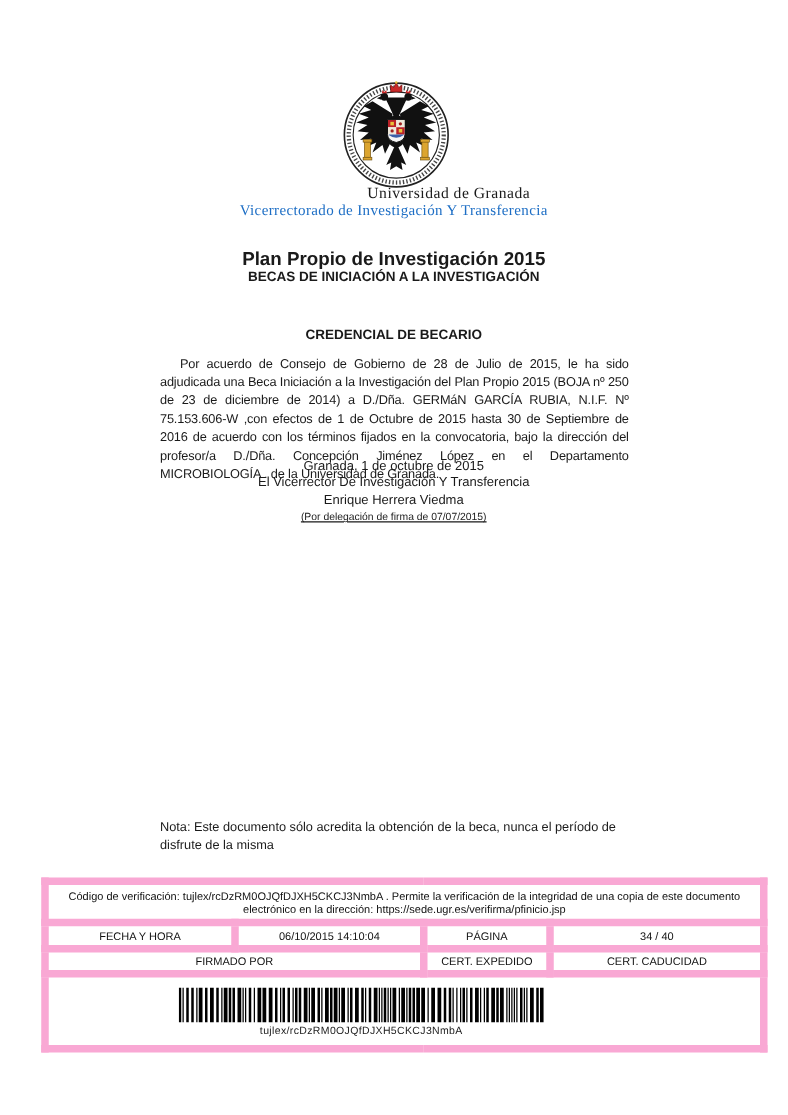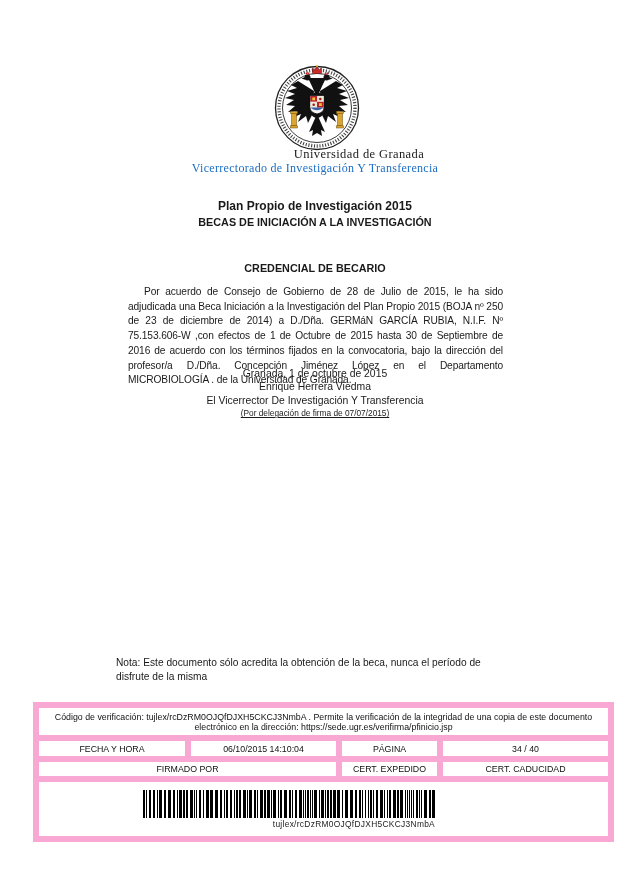--- a/index.html
+++ b/index.html
@@ -7,45 +7,45 @@
     width:630px;height:892px;position:relative;background:#ffffff;
     font-family:"Liberation Sans", sans-serif;color:#1a1a1a;overflow:hidden;
   }
   .abs{position:absolute;}
   .centered{left:0;width:630px;text-align:center;}
   
   #seal{left:262px;top:56px;}
   #univ-name{top:147px;font-family:Liberation Serif, serif;font-size:12.5px;letter-spacing:.4px;margin-left:44px;}
   #vice-name{top:161px;font-family:"Liberation Serif", serif;font-size:12px;letter-spacing:.3px;color:#1d6ec5;}
   #title1{top:186px;font-size:10.8px;font-weight:bold;margin-top:30px;}
-  #title2{top:199px;font-size:12px;font-weight:bold;}
+  #title2{top:199px;font-size:15px;font-weight:bold;}
   
   #cred-heading{top:262px;font-size:10.8px;font-weight:bold;}
   #body-par{
     left:128px;top:285px;width:375px;text-align:justify;text-indent:16px;
     font-size:10.2px;line-height:14.7px;letter-spacing:-0.12px;
   }
   #sig-block{top:367px;font-size:10.4px;line-height:13.4px;}
   #sig-delegation{font-size:8.3px;line-height:11px;margin-top:1px;text-decoration:underline;}
-  #note{left:116px;top:656px;width:380px;font-size:10.2px;line-height:14px;text-align:left;}
+  #note{left:128px;top:656px;width:380px;font-size:10.2px;line-height:14px;text-align:left;}
   
   #footer-table{
     position:absolute;left:33px;top:702px;width:575px;
     border-collapse:collapse;table-layout:fixed;border:2px solid #000;
   }
   #footer-table td{
     border:6px solid #f9a8d4;text-align:center;vertical-align:middle;
     font-size:8.8px;line-height:10px;padding:1px 3px;color:#111;
   }
   td.code-cell{font-size:9px;line-height:10.8px;padding:2px 10px;height:25px;}
   tr.r2 td{height:13px;}
   tr.r3 td{height:12px;}
   tr.r4 td{height:17px;}
   td.barcode-cell{height:52px;border-top:1px solid #000;}
-  .barcode-wrap{display:inline-block;margin-right:69px;text-align:right;}
+  .barcode-wrap{display:inline-block;margin-right:69px;text-align:center;}
   .barcode-wrap svg{display:block;}
   #barcode-caption{font-size:8.4px;letter-spacing:.3px;margin-top:1px;color:#222;}
 </style>
 </head>
 <body>
 
 <div class="abs" id="seal">
   <svg width="110" height="95" viewBox="0 0 110 95">
     <circle cx="55" cy="52" r="41.5" fill="#ffffff" stroke="#222222" stroke-width="1.3"></circle>
     <circle cx="55" cy="52" r="34.5" fill="none" stroke="#222222" stroke-width="0.9"></circle>
@@ -85,22 +85,22 @@
 <div class="abs centered" id="univ-name">Universidad de Granada</div>
 <div class="abs centered" id="vice-name">Vicerrectorado de Investigación Y Transferencia</div>
 <div class="abs centered" id="title1">BECAS DE INICIACIÓN A LA INVESTIGACIÓN</div>
 <div class="abs centered" id="title2">Plan Propio de Investigación 2015</div>
 
 <div class="abs centered" id="cred-heading">CREDENCIAL DE BECARIO</div>
 <div class="abs" id="body-par">Por acuerdo de Consejo de Gobierno de 28 de Julio de 2015, le ha sido adjudicada una Beca Iniciación a la Investigación del Plan Propio 2015 (BOJA nº 250 de 23 de diciembre de 2014) a D./Dña. GERMáN GARCÍA RUBIA, N.I.F. Nº 75.153.606-W ,con efectos de 1 de Octubre de 2015 hasta 30 de Septiembre de 2016 de acuerdo con los términos fijados en la convocatoria, bajo la dirección del profesor/a D./Dña. Concepción Jiménez López en el Departamento MICROBIOLOGÍA . de la Universidad de Granada.</div>
 
 <div class="abs centered" id="sig-block">
   <div>Granada, 1 de octubre de 2015</div>
+  <div>El Vicerrector De Investigación Y Transferencia</div>
   <div>Enrique Herrera Viedma</div>
-  <div>El Vicerrector De Investigación Y Transferencia</div>
   <div id="sig-delegation">(Por delegación de firma de 07/07/2015)</div>
 </div>
 
 <div class="abs" id="note">Nota: Este documento sólo acredita la obtención de la beca, nunca el período de disfrute de la misma</div>
 
 <table id="footer-table">
   <colgroup>
     <col style="width:152px">
       <col style="width:151px">
       <col style="width:101px">

